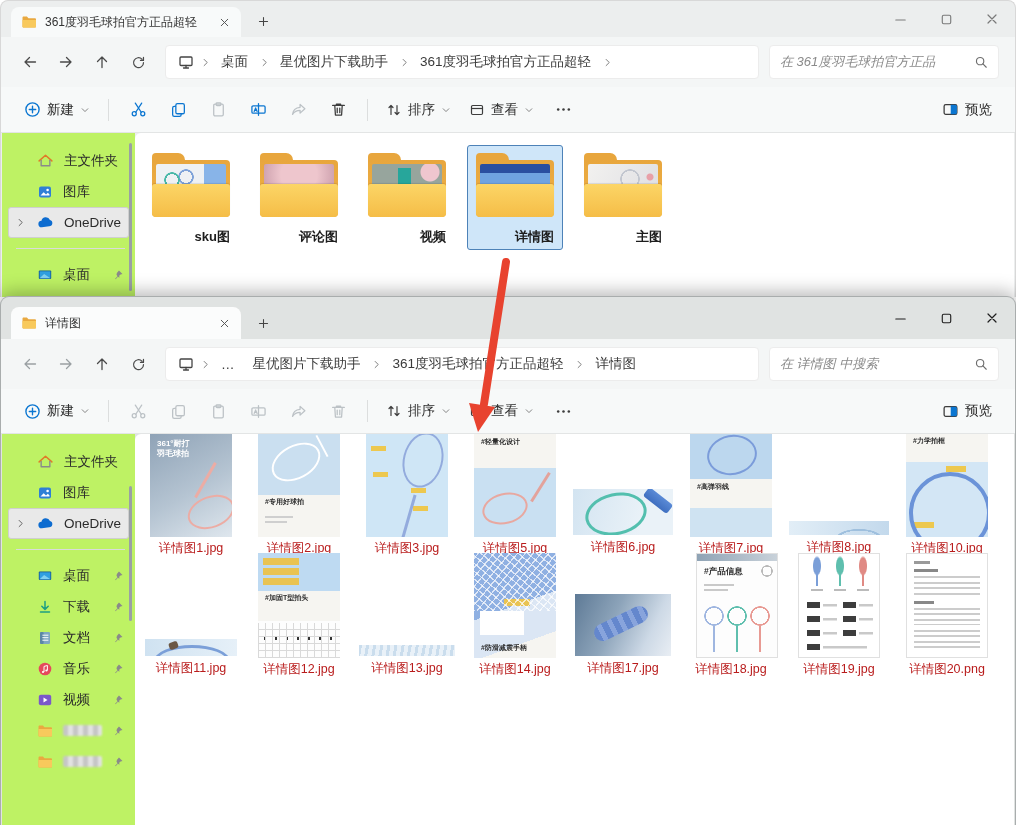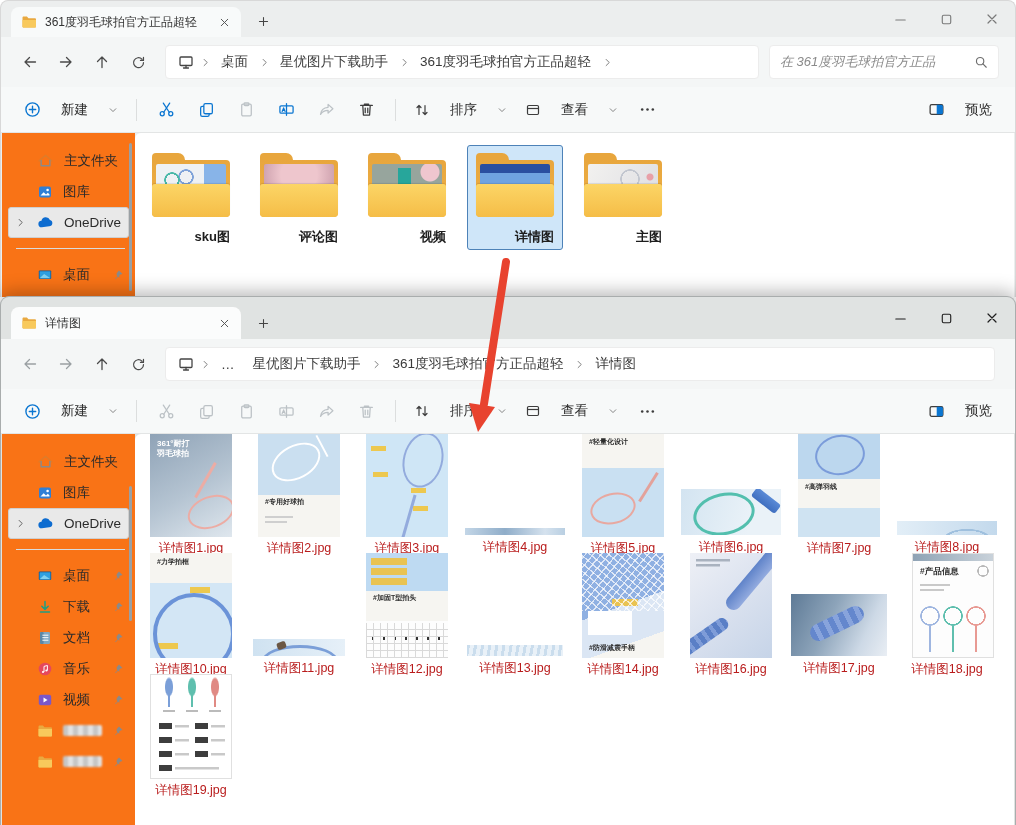--- a/index.html
+++ b/index.html
@@ -39,31 +39,31 @@
   .cchev{color:#707070;flex:none;display:grid;place-items:center;width:14px;}
   .crumb-icon{color:#444;display:grid;place-items:center;padding:0 4px;}
   .searchbox{width:230px;height:34px;background:#fff;border:1px solid #ececec;border-radius:4px;display:flex;
     align-items:center;gap:8px;padding:0 10px;font-size:13px;color:#8a8a8a;flex:none;margin-right:4px;}
   .search-text{flex:1;white-space:nowrap;overflow:hidden;font-style:italic;}
   .search-ic{color:#6d6d6d;flex:none;}
 
   .toolbar{display:flex;align-items:center;padding:0 14px;border-bottom:1px solid #e3e5e5;}
   .win-top .toolbar{height:46px;background:#f7f9f9;}
   .win-bot .toolbar{height:45px;background:#f7f9f9;}
-  .tbtn{display:flex;align-items:center;gap:20px;padding:0 9px;height:34px;font-size:13.5px;color:#2b2b2b;border-radius:4px;}
+  .tbtn{display:flex;align-items:center;gap:6px;padding:0 9px;height:34px;font-size:13.5px;color:#2b2b2b;border-radius:4px;}
   .ticon{width:40px;height:34px;display:grid;place-items:center;border-radius:4px;}
   .tdiv{width:1px;height:22px;background:#dcdede;margin:0 9px;}
   .chev-sm{color:#6a6a6a;}
   .blue{color:#0b76d1;} .dim-i{color:#bcc2c6;} .dark-i{color:#3d3d3d;}
   .spacer{flex:1;}
 
   .body{display:flex;position:absolute;left:1px;right:1px;bottom:0;}
   .win-top .body{top:132px;}
   .win-bot .body{top:137px;}
-  .sidebar{width:133px;position:relative;padding-top:12px;flex:none;background:#f97316;}
+  .sidebar{width:133px;position:relative;padding-top:12px;flex:none;background:#bef264;}
   .sbi{height:31px;display:flex;align-items:center;gap:10px;margin:0 6px;padding:0 4px 0 28px;
     font-size:13.5px;color:#2b2b2b;position:relative;border:1px solid transparent;border-radius:3px;}
   .sbi .ic{flex:none;}
   .sbi.sel{background:#e9e9e9;border-color:#cfcfcf;}
   .sb-chev{position:absolute;left:6px;top:9px;color:#555;}
   .sbi .lbl{white-space:nowrap;overflow:hidden;}
   .pin{margin-left:auto;flex:none;color:#8a8a8a;}
   .sb-sep{height:1px;background:#d9dbdb;margin:10px 10px 10px 14px;}
   .sb-scroll{position:absolute;right:3px;width:3px;background:#9aa0a4;border-radius:2px;}
   .redact{width:52px;height:11px;border-radius:2px;filter:blur(1px);
@@ -748,20 +748,28 @@
             </svg>
           </span>
         <span class="crumb">361度羽毛球拍官方正品超轻</span>
         <span class="cchev">
             <svg class="ic" width="11" height="11">
               <use href="#s-chev"></use>
             </svg>
           </span>
         <span class="crumb">详情图</span>
       </div>
+      <div class="searchbox">
+        <span class="search-text">在 详情图 中搜索</span>
+        <span class="search-ic">
+            <svg class="ic" width="14" height="14">
+              <use href="#s-search"></use>
+            </svg>
+          </span>
+      </div>
     </div>
 
     <div class="toolbar">
       <div class="tbtn">
         <svg class="ic blue" width="17" height="17">
             <use href="#s-newc"></use>
           </svg>
         <span>新建</span>
         <svg class="ic chev-sm" width="10" height="10">
             <use href="#s-chevd"></use>
@@ -936,24 +944,20 @@
             <div class="th tall t2">
                 <span class="tx">#专用好球拍</span>
               </div>
             <div class="cap">详情图2.jpg</div>
           </div>
           <div class="cell">
             <div class="th tall t3"></div>
             <div class="cap">详情图3.jpg</div>
           </div>
           <div class="cell">
-            <div class="th t4"></div>
-            <div class="cap">详情图4.jpg</div>
-          </div>
-          <div class="cell">
             <div class="th tall t5">
                 <span class="tx">#轻量化设计</span>
               </div>
             <div class="cap">详情图5.jpg</div>
           </div>
           <div class="cell">
             <div class="th t6"></div>
             <div class="cap">详情图6.jpg</div>
           </div>
           <div class="cell">
@@ -986,36 +990,36 @@
             <div class="th t13"></div>
             <div class="cap">详情图13.jpg</div>
           </div>
           <div class="cell">
             <div class="th tall t14">
                 <span class="tx">#防滑减震手柄</span>
               </div>
             <div class="cap">详情图14.jpg</div>
           </div>
           <div class="cell">
-            <div class="th tall t16"></div>
-            <div class="cap">详情图16.jpg</div>
-          </div>
-          <div class="cell">
             <div class="th t17"></div>
             <div class="cap">详情图17.jpg</div>
           </div>
           <div class="cell">
             <div class="th tall t18">
                 <span class="tx">#产品信息</span>
               </div>
             <div class="cap">详情图18.jpg</div>
           </div>
           <div class="cell">
             <div class="th tall t19"></div>
             <div class="cap">详情图19.jpg</div>
+          </div>
+          <div class="cell">
+            <div class="th tall t20"></div>
+            <div class="cap">详情图20.png</div>
           </div>
         </div>
       </div>
     </div>
   </div>
 
   <svg class="arrow-overlay" width="1016" height="825" viewBox="0 0 1016 825">
     <path d="M506 262 L484 404" stroke="#e8432f" stroke-width="8" stroke-linecap="round" fill="none"></path>
     <polygon points="478,432 495,407 469,403" fill="#e8432f"></polygon>
   </svg>

